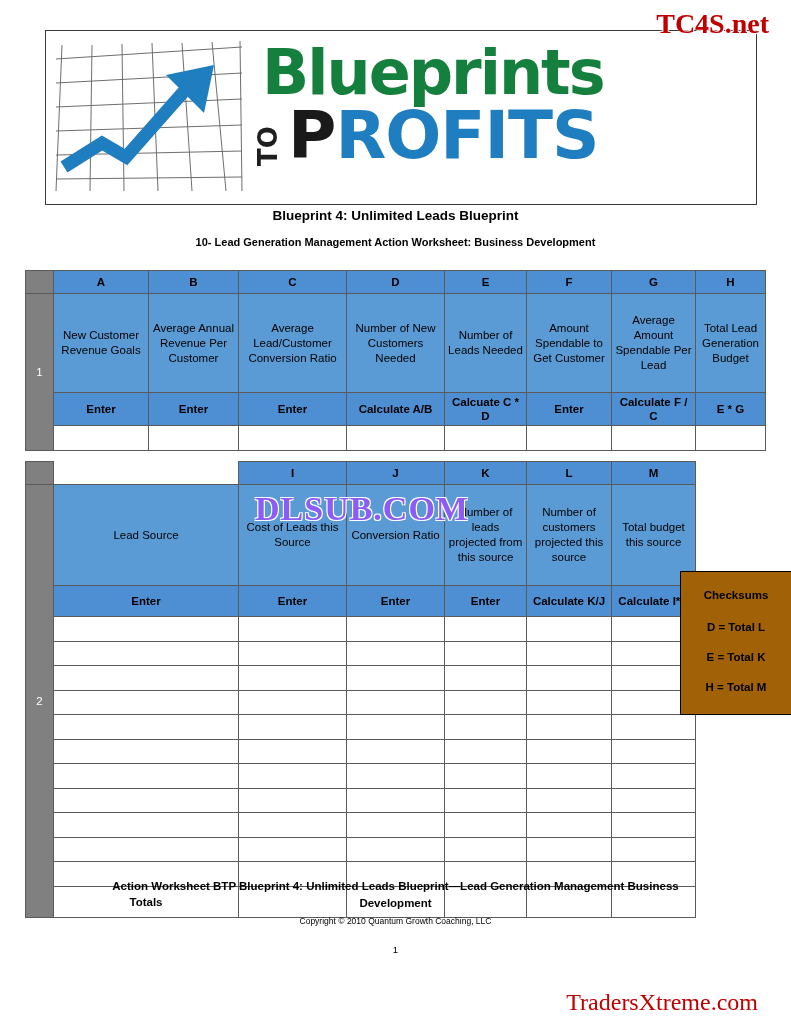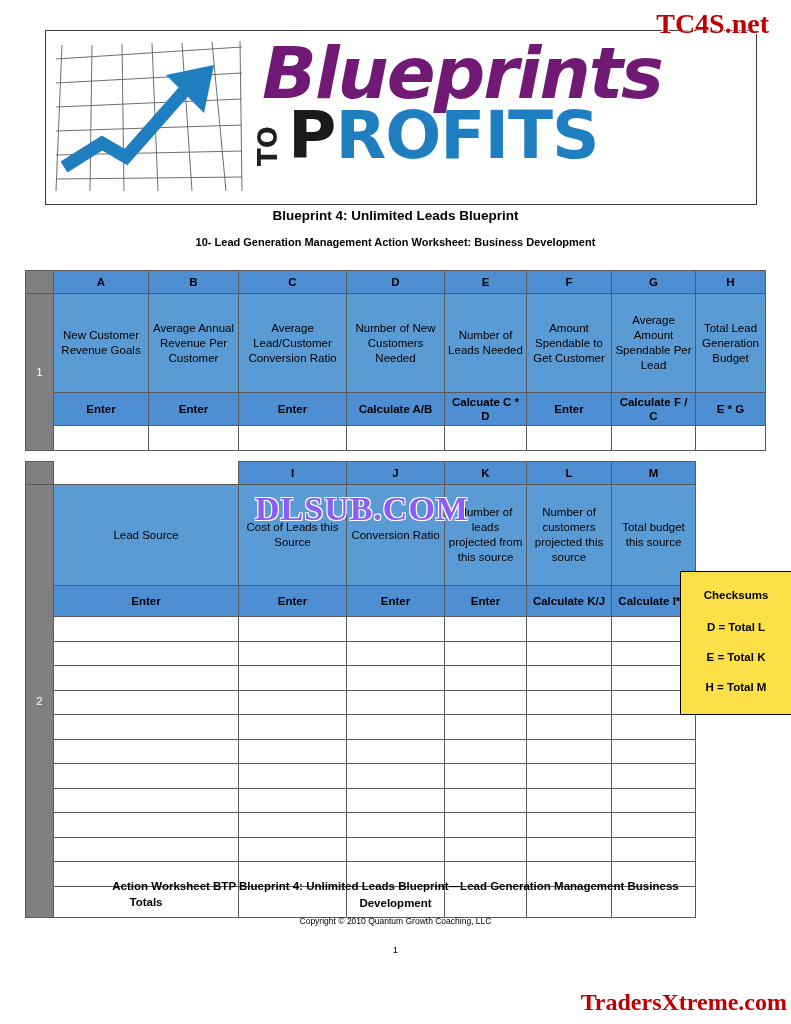--- a/index.html
+++ b/index.html
@@ -36,24 +36,24 @@
     font-size: 34px;
     font-weight: bold;
     color: #8b5cf6;
     letter-spacing: 1px;
     text-shadow: 1px 1px 0 #ffffff, -1px -1px 0 #ffffff, 1px -1px 0 #fff, -1px 1px 0 #fff;
     z-index: 50;
   }
   .wm-traders {
     position: absolute;
     bottom: 8px;
-    right: 4px;
+    right: 33px;
     font-family: "Liberation Serif", serif;
     font-size: 24px;
-    font-weight: bold;
+    font-weight: normal;
     color: #c00000;
     text-shadow: 1px 1px 0 #ffffff, -1px -1px 0 #ffffff;
   }
 
   
   .logo-box {
     position: absolute;
     left: 45px;
     top: 30px;
     width: 710px;
@@ -73,26 +73,25 @@
   .logo-text {
     position: absolute;
     left: 200px;
     top: 6px;
     width: 505px;
     height: 160px;
   }
   .bp-word {
     font-family: "DejaVu Sans", sans-serif;
     font-weight: bold;
-    font-size: 72px;
+    font-size: 62px;
     letter-spacing: -2px;
-    color: #701a75;
+    color: #15803d;
     line-height: 72px;
     margin-left: 16px;
-    font-style: italic;
   }
   .to-prof {
     display: flex;
     align-items: flex-end;
     margin-top: -8px;
   }
   .to-rot {
     transform: rotate(-90deg);
     transform-origin: center;
     font-family: "DejaVu Sans", sans-serif;
@@ -207,21 +206,21 @@
   }
   .nogrid { border: none !important; background: transparent !important; }
 
   
   .checksums {
     position: absolute;
     left: 680px;
     top: 571px;
     width: 98px;
     border: 1px solid #000;
-    background: #fde047;
+    background: #a16207;
     padding: 8px 6px 12px 6px;
     text-align: center;
     font-size: 11.5px;
     font-weight: bold;
     line-height: 30px;
     z-index: 20;
   }
   .checksums .ck-title { margin-bottom: 2px; }
 
   

